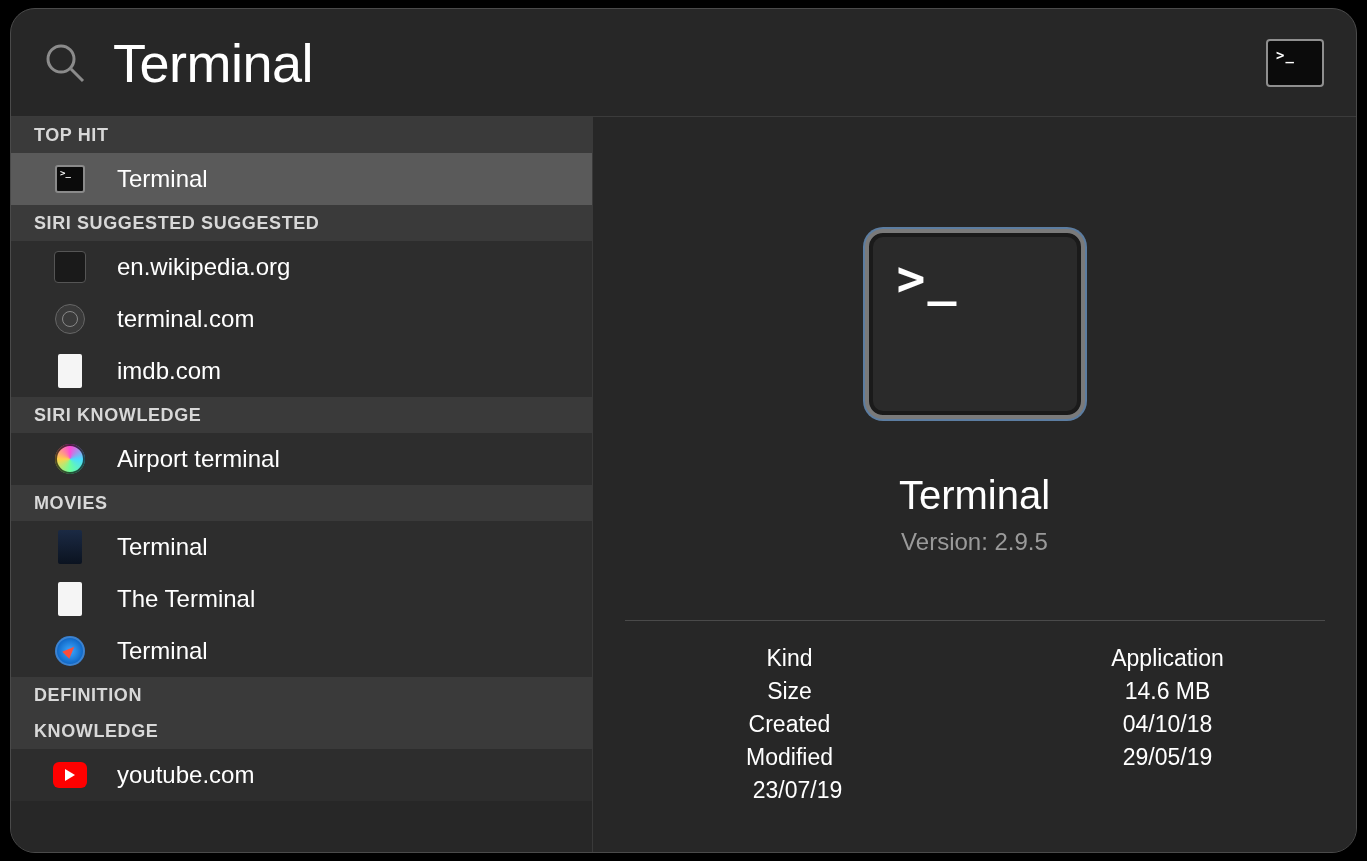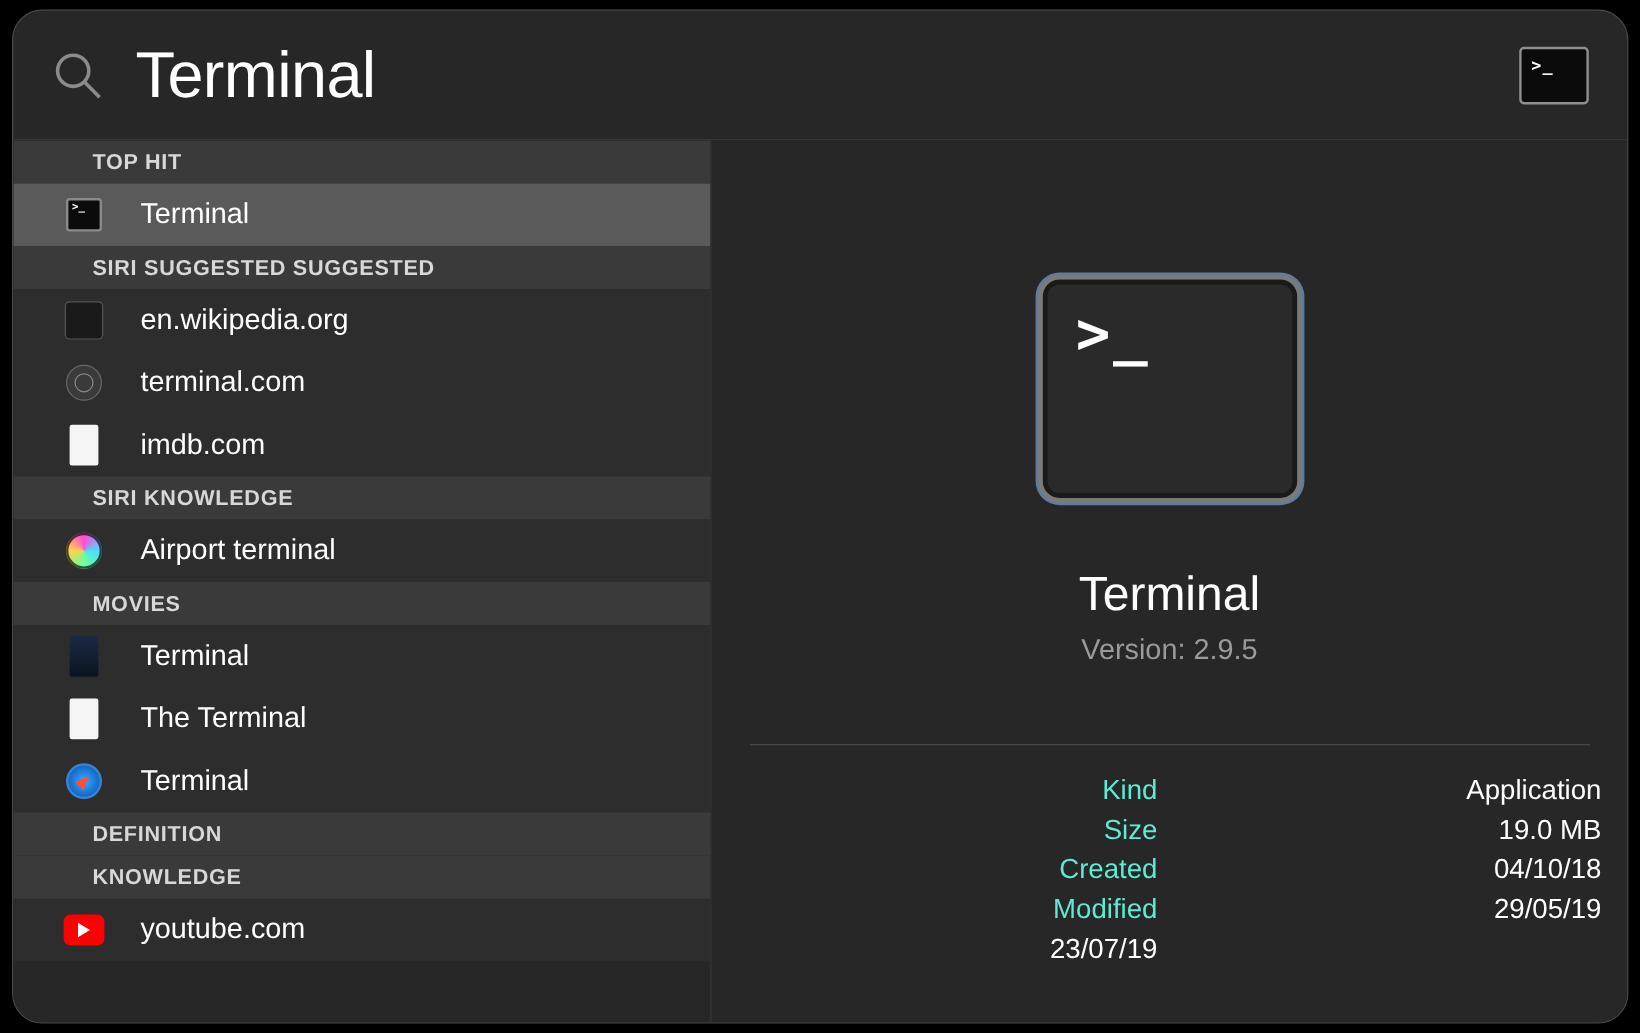--- a/index.html
+++ b/index.html
@@ -86,21 +86,21 @@
   }
   .section-header {
     height: 36px;
     background: #3a3a3a;
     color: #d8d8d8;
     font-size: 18px;
     font-weight: 600;
     letter-spacing: 0.6px;
     display: flex;
     align-items: center;
-    padding: 0 66px;
+    padding: 0 23px;
   }
   .result-row {
     height: 52px;
     background: #2d2d2d;
     display: flex;
     align-items: center;
     padding: 0 42px;
     cursor: default;
     font-size: 24px;
     color: #fff;
@@ -222,22 +222,22 @@
     margin-top: 64px;
   }
   .info-grid {
     margin-top: 24px;
     display: grid;
     grid-template-columns: 350px 350px;
     row-gap: 6px;
     column-gap: 20px;
     font-size: 23px;
   }
-  .info-grid .k { text-align: right; color: #5eead4; }
-  .info-grid .v { text-align: right; color: #fff; margin-left: 16px; }
+  .info-grid .k { text-align: center; color: #ffffff; }
+  .info-grid .v { text-align: center; color: #fff; margin-left: 16px; }
 </style>
 </head>
 <body>
 
 <div class="window">
 
   <div class="search-row">
     <span class="search-icon">
       <svg viewBox="0 0 44 44" width="44" height="44" fill="none" stroke="currentColor" stroke-width="3">
         <circle cx="18" cy="18" r="13"></circle>
@@ -318,21 +318,21 @@
       <div class="big-icon">
         <div class="big-prompt">&gt;_</div>
       </div>
       <div class="app-name">Terminal</div>
       <div class="app-version">Version: 2.9.5</div>
       <div class="divider"></div>
       <div class="info-grid" id="info-grid">
           <div class="k">Kind</div>
           <div class="v">Application</div>
           <div class="k">Size</div>
-          <div class="v">19.0 MB</div>
+          <div class="v">14.6 MB</div>
           <div class="k">Created</div>
           <div class="v">04/10/18</div>
           <div class="k">Modified</div>
           <div class="v">29/05/19</div>
           <div class="v">23/07/19</div>
         </div>
     </div>
   </div>
 
 </div>

